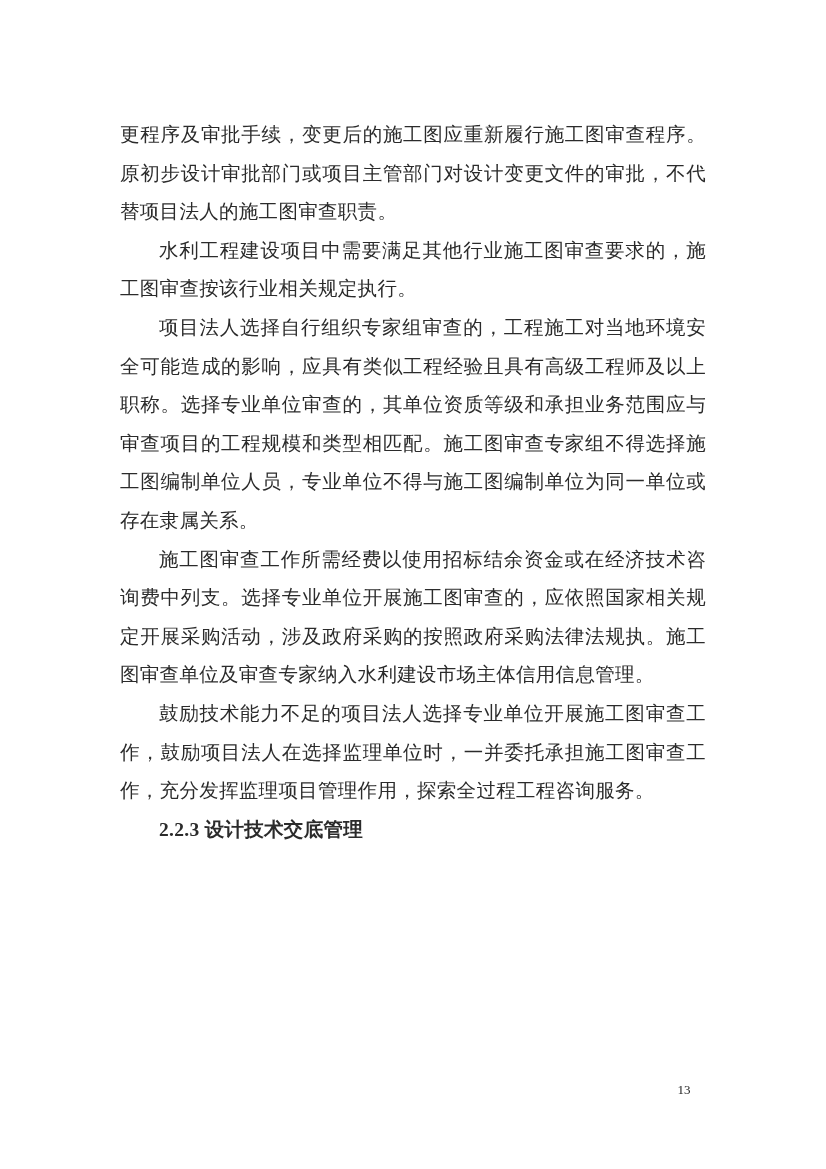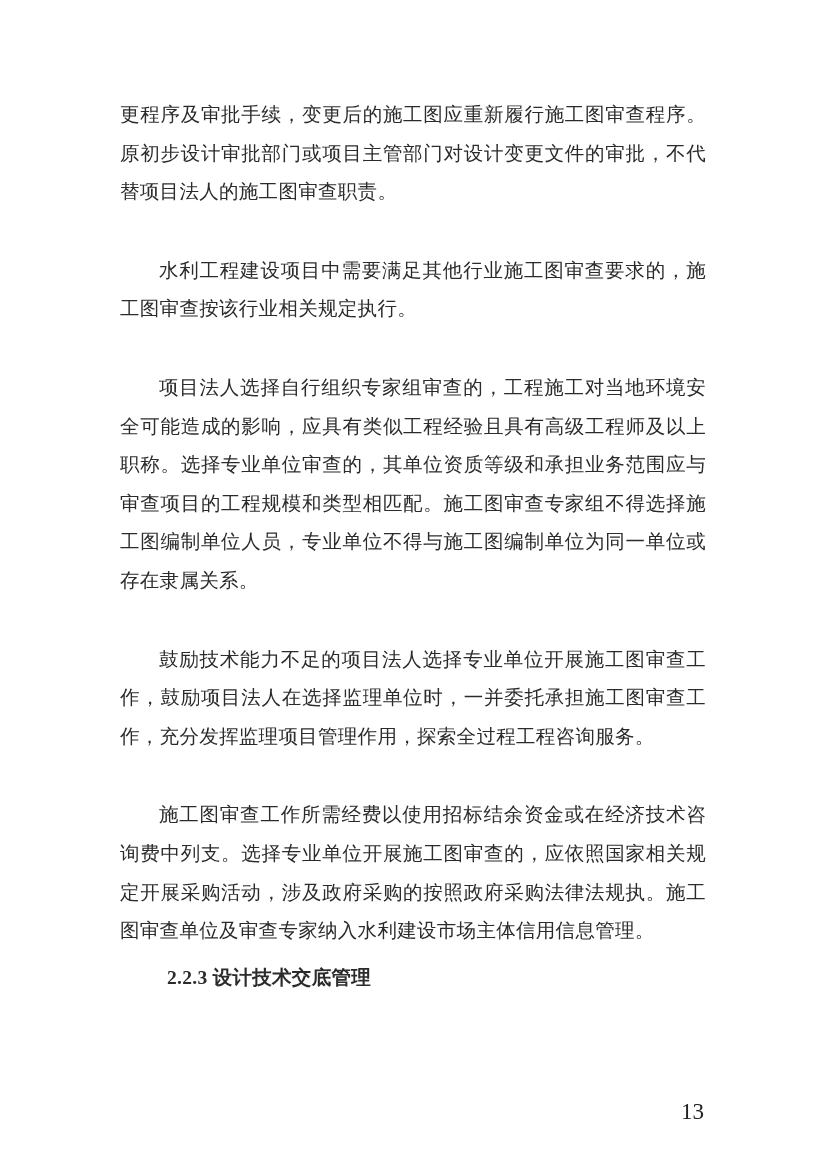--- a/index.html
+++ b/index.html
@@ -12,63 +12,62 @@
     width: 826px;
     height: 1169px;
     background: #ffffff;
     overflow: hidden;
     font-family: "Liberation Serif", "DejaVu Serif", serif;
     color: #2b2b2b;
   }
   .content {
     position: absolute;
     left: 120px;
-    top: 96px;
+    top: 116px;
     width: 586px;
   }
   .para {
     margin: 0;
     padding: 0;
     font-size: 19.5px;
     line-height: 38.6px;
     text-align: justify;
     text-justify: inter-character;
     letter-spacing: 0.3px;
     word-break: break-all;
   }
   .para.indent {
     text-indent: 2em;
-    margin-top: 40px;
   }
   .heading {
-    margin: 8px;
+    margin: 0;
     padding: 0;
     font-size: 19.5px;
     line-height: 38.6px;
     font-weight: bold;
     text-indent: 2em;
     letter-spacing: 0.3px;
   }
   .page-number {
     position: absolute;
-    top: 1100px;
+    top: 1078px;
     left: 664px;
     width: 40px;
-    text-align: right;
-    font-size: 23px;
+    text-align: center;
+    font-size: 13px;
     line-height: 24px;
     color: #222222;
   }
 </style>
 </head>
 <body>
 
 <div class="page">
   <div class="content">
     <p class="para">更程序及审批手续，变更后的施工图应重新履行施工图审查程序。原初步设计审批部门或项目主管部门对设计变更文件的审批，不代替项目法人的施工图审查职责。</p>
     <p class="para indent">水利工程建设项目中需要满足其他行业施工图审查要求的，施工图审查按该行业相关规定执行。</p>
     <p class="para indent">项目法人选择自行组织专家组审查的，工程施工对当地环境安全可能造成的影响，应具有类似工程经验且具有高级工程师及以上职称。选择专业单位审查的，其单位资质等级和承担业务范围应与审查项目的工程规模和类型相匹配。施工图审查专家组不得选择施工图编制单位人员，专业单位不得与施工图编制单位为同一单位或存在隶属关系。</p>
+    <p class="para indent">施工图审查工作所需经费以使用招标结余资金或在经济技术咨询费中列支。选择专业单位开展施工图审查的，应依照国家相关规定开展采购活动，涉及政府采购的按照政府采购法律法规执。施工图审查单位及审查专家纳入水利建设市场主体信用信息管理。</p>
     <p class="para indent">鼓励技术能力不足的项目法人选择专业单位开展施工图审查工作，鼓励项目法人在选择监理单位时，一并委托承担施工图审查工作，充分发挥监理项目管理作用，探索全过程工程咨询服务。</p>
-    <p class="para indent">施工图审查工作所需经费以使用招标结余资金或在经济技术咨询费中列支。选择专业单位开展施工图审查的，应依照国家相关规定开展采购活动，涉及政府采购的按照政府采购法律法规执。施工图审查单位及审查专家纳入水利建设市场主体信用信息管理。</p>
     <h3 class="heading">2.2.3 设计技术交底管理</h3>
   </div>
   <div class="page-number">13</div>
 </div>
 
 </body></html>

